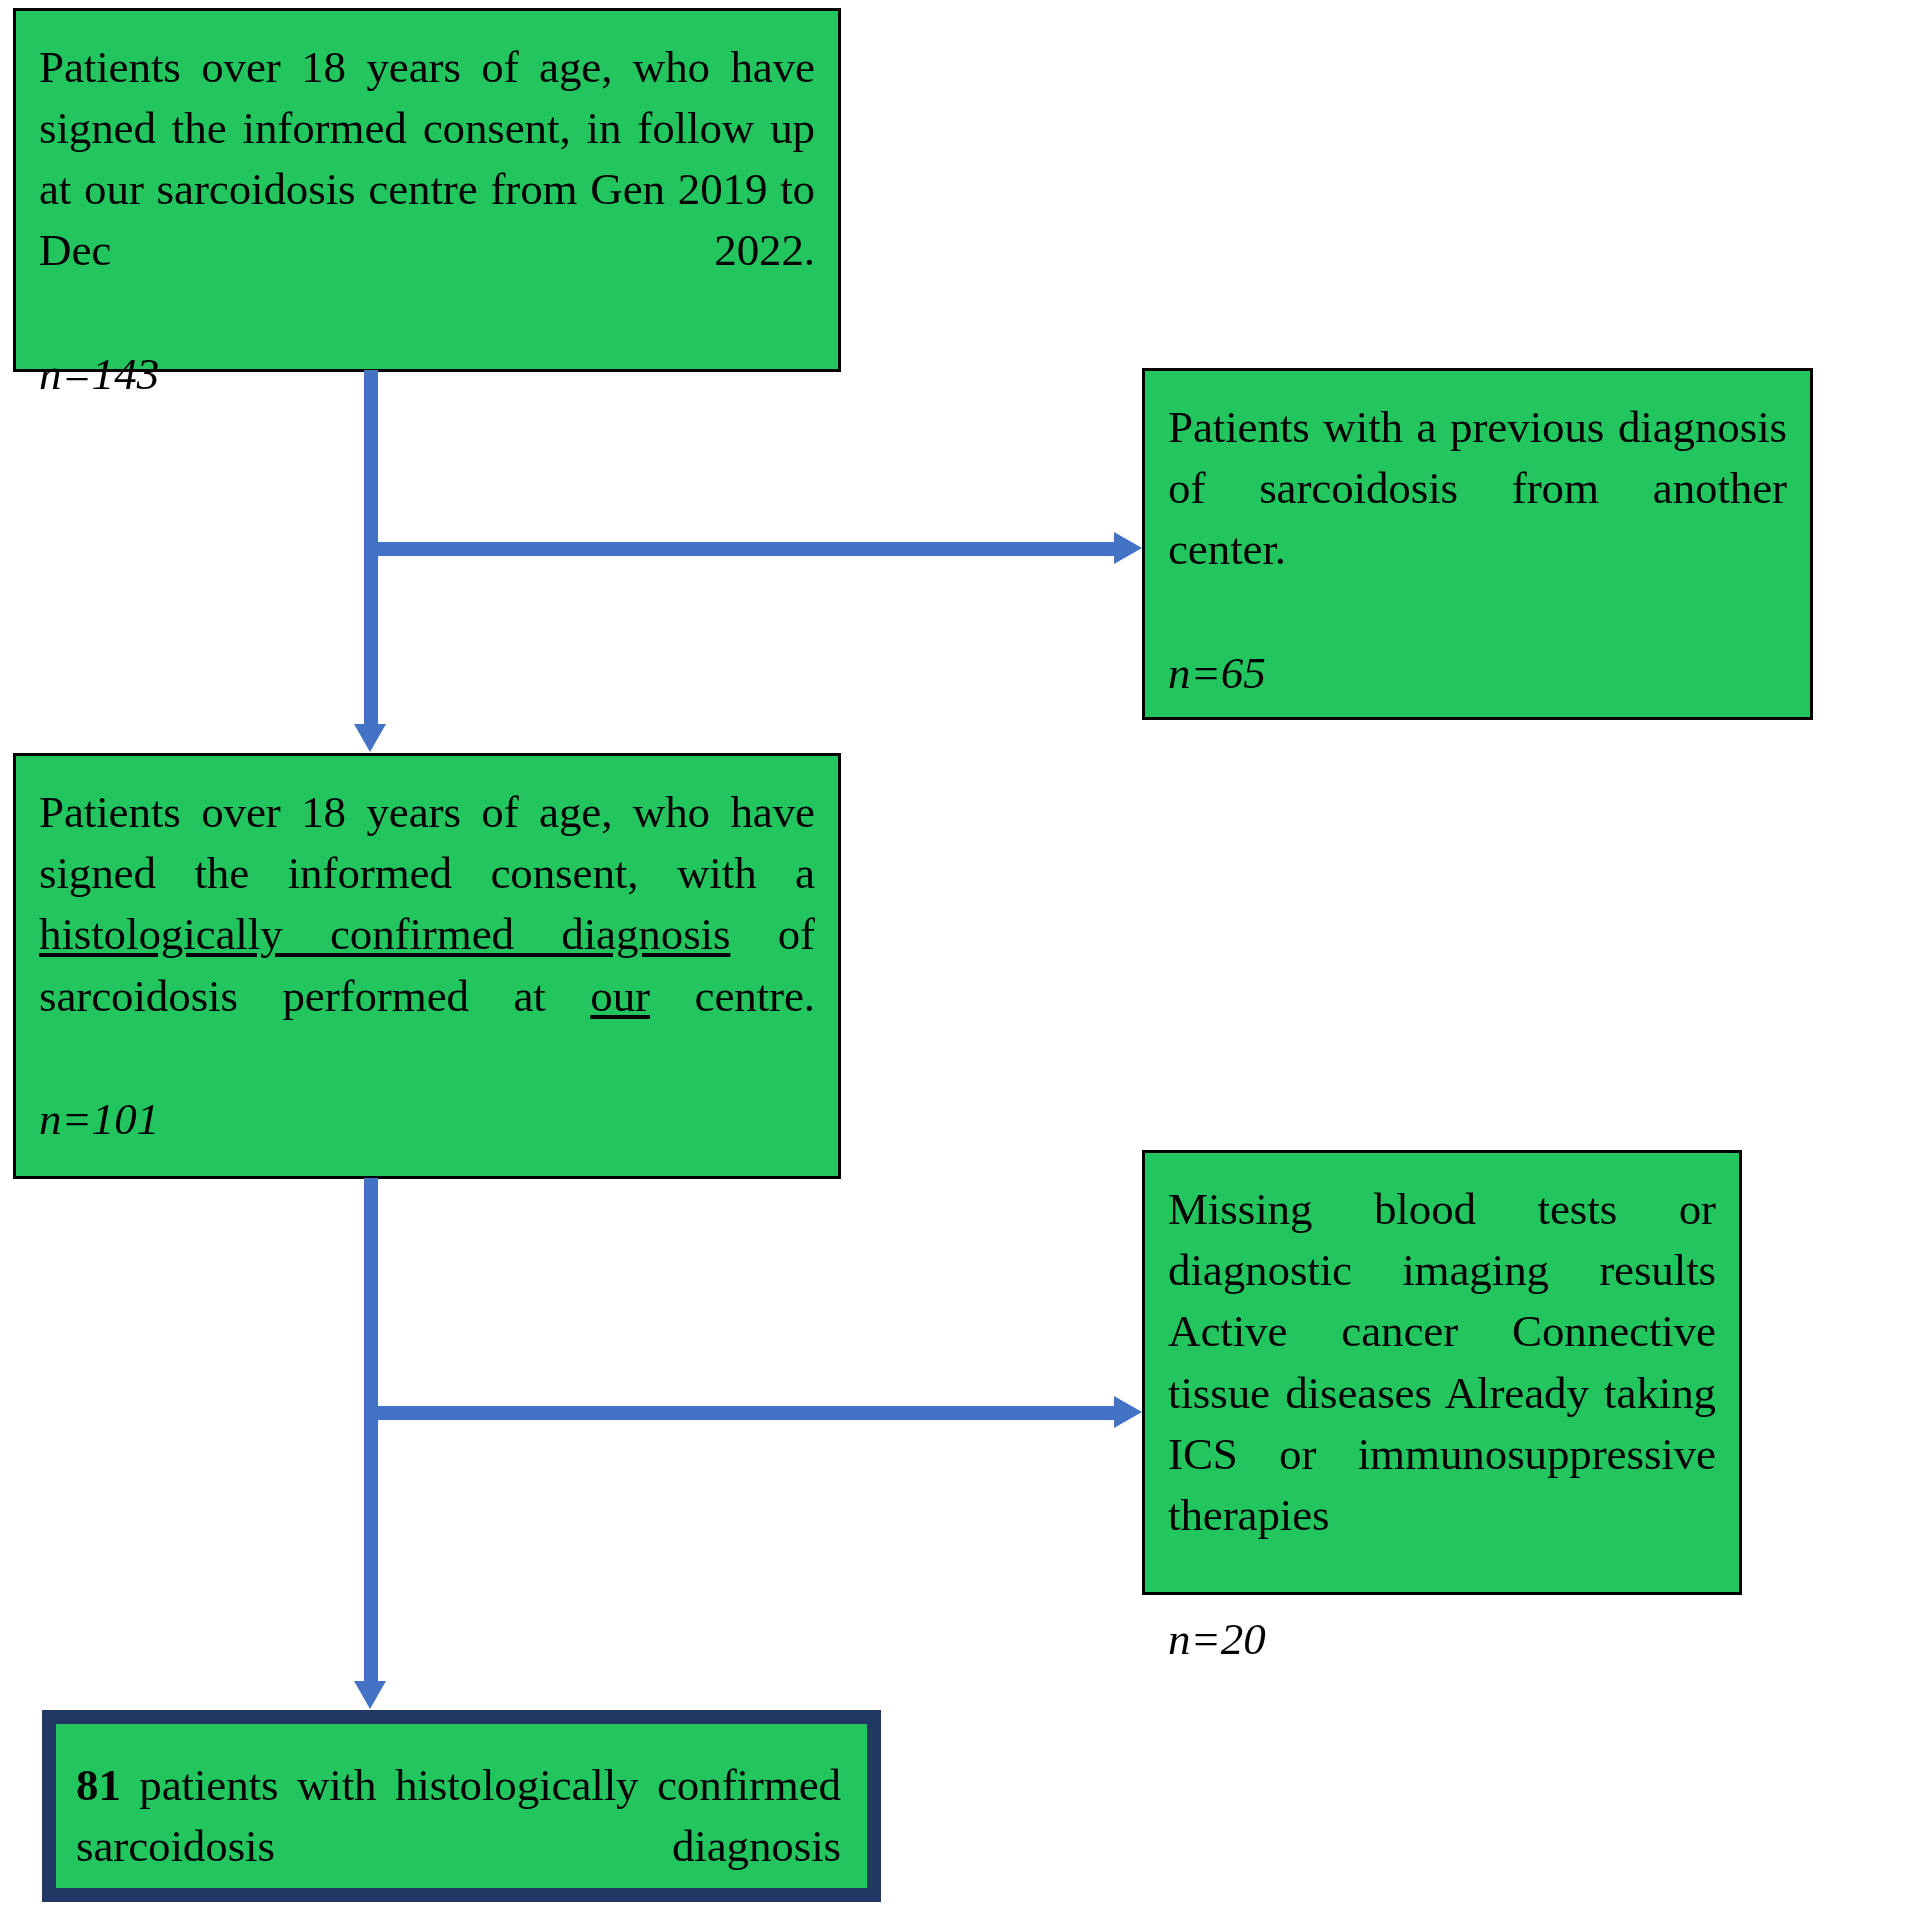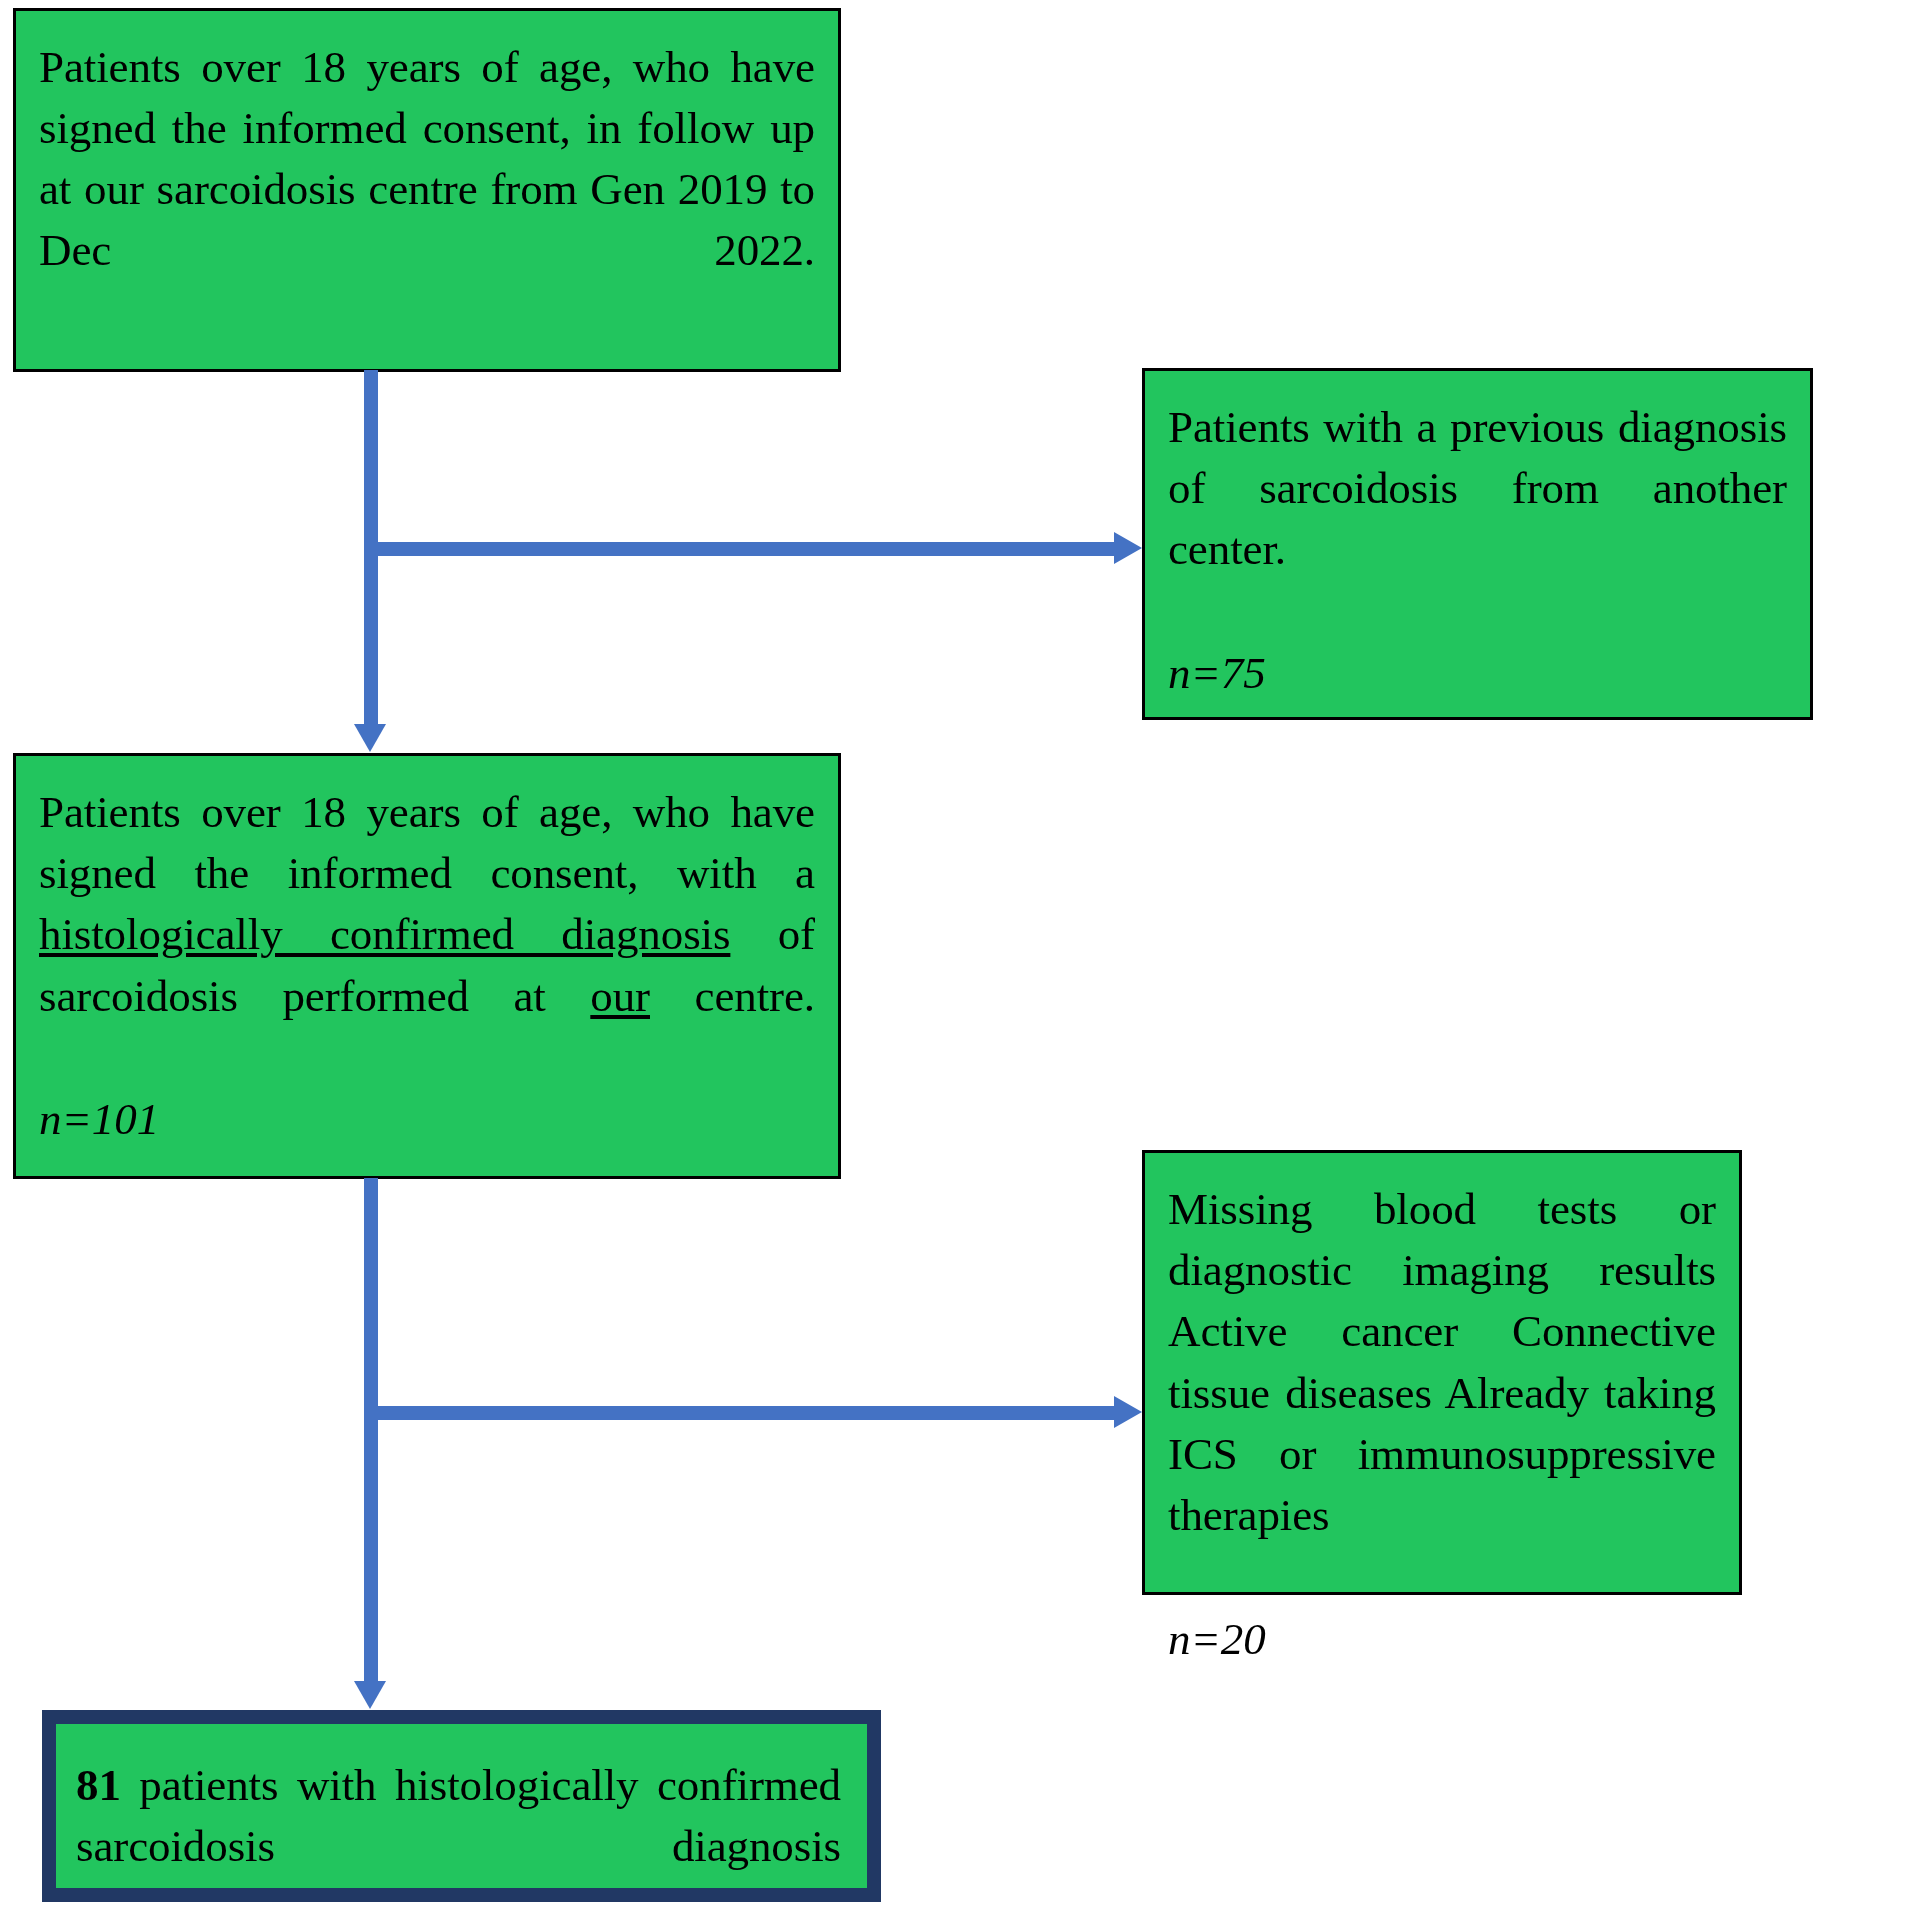--- a/index.html
+++ b/index.html
@@ -86,31 +86,32 @@
     border-left: 28px solid #4472C4;
   }
 </style>
 </head>
 <body>
 
 <div id="canvas">
 
   <div class="box" style="left:13px; top:7.7px; width:828px; height:364px;">
     <p class="justified-block">Patients over 18 years of age, who have signed the informed consent, in follow up at our sarcoidosis centre from Gen 2019 to Dec 2022.</p>
+    <span class="nval">n=143</span>
   </div>
 
   <div class="v-line" style="left:364px; top:370px; width:14px; height:359px;"></div>
   <div class="arrow-down" style="left:354px; top:724px;"></div>
 
   <div class="h-line" style="left:378px; top:542px; width:737px; height:14px;"></div>
   <div class="arrow-right" style="left:1114px; top:532px;"></div>
 
   <div class="box" style="left:1142px; top:368px; width:671px; height:352px;">
     <p class="justified-block">Patients with a previous diagnosis of sarcoidosis from another center.</p>
-    <span class="nval">n=75</span>
+    <span class="nval">n=65</span>
   </div>
 
   <div class="box" style="left:13px; top:753px; width:828px; height:426px;">
     <p class="justified-block"><span>Patients over 18 years of age, who have signed the informed consent, with a </span><span class="u">histologically confirmed diagnosis</span><span> of sarcoidosis performed at </span><span class="u">our</span><span> centre.</span></p>
     <span class="nval">n=101</span>
   </div>
 
   <div class="v-line" style="left:364px; top:1178px; width:14px; height:507px;"></div>
   <div class="arrow-down" style="left:354px; top:1681px;"></div>
 

